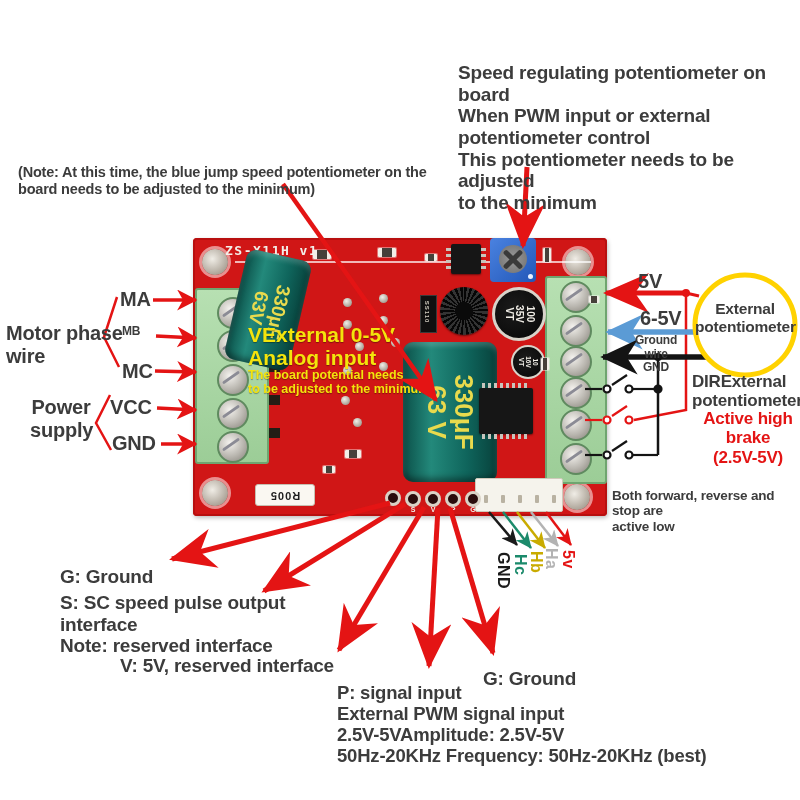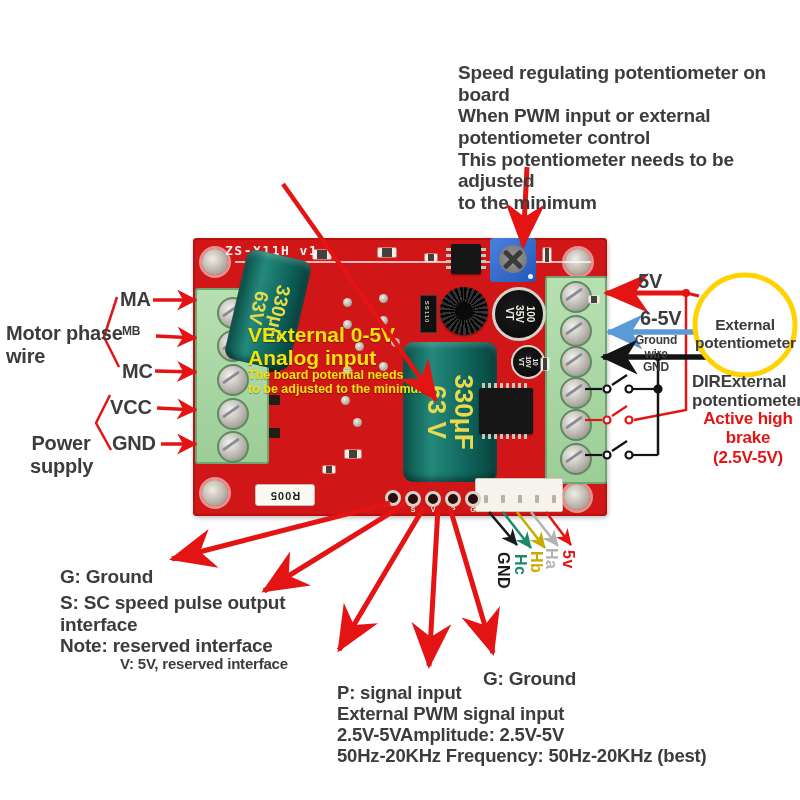--- a/index.html
+++ b/index.html
@@ -314,53 +314,57 @@
       <line x1="489" y1="512" x2="517" y2="545" stroke="#1a1a1a" marker-end="url(#wk)"></line>
       <line x1="503" y1="512" x2="531" y2="548" stroke="#1b8a6b" marker-end="url(#wt)"></line>
       <line x1="517" y1="512" x2="545" y2="548" stroke="#c9ab00" marker-end="url(#wy)"></line>
       <line x1="531" y1="512" x2="558" y2="546" stroke="#b3b3b3" marker-end="url(#wg)"></line>
       <line x1="546" y1="512" x2="571" y2="545" stroke="#e41414" marker-end="url(#wr)"></line>
     </g>
   </svg>
 
   <div class="abs label-layer" style="left:0;top:0;width:800px;height:800px;">
 
+    <div class="abs txt" style="left:18px;top:164px;font-size:14.5px;">(Note: At this time, the blue jump speed potentiometer on the
+board needs to be adjusted to the minimum)</div>
 
     <div class="abs txt" style="left:458px;top:62px;font-size:19px;">Speed regulating potentiometer on board
 When PWM input or external
 potentiometer control
 This potentiometer needs to be adjusted
 to the minimum</div>
 
     <div class="abs txt" style="left:6px;top:322px;font-size:20px;">Motor phase
 wire</div>
     <div class="abs txt" style="left:120px;top:288px;font-size:20px;">MA</div>
     <div class="abs txt" style="left:122px;top:325px;font-size:12px;">MB</div>
     <div class="abs txt" style="left:122px;top:360px;font-size:20px;">MC</div>
-    <div class="abs txt ctr" style="left:30px;top:396px;width:62px;font-size:20px;margin-top:36px;">Power
+    <div class="abs txt ctr" style="left:30px;top:396px;width:62px;font-size:20px;">Power
 supply</div>
     <div class="abs txt" style="left:110px;top:396px;font-size:20px;">VCC</div>
     <div class="abs txt" style="left:112px;top:432px;font-size:20px;">GND</div>
 
     <div class="abs txt" style="left:638px;top:270px;font-size:20px;">5V</div>
     <div class="abs txt" style="left:640px;top:307px;font-size:20px;">6-5V</div>
     <div class="abs txt ctr" style="left:624px;top:334px;width:64px;font-size:12px;">Ground wire
 GND</div>
-    <div class="abs txt ctr" style="left:695px;top:300px;width:100px;font-size:15.5px;margin-top:16px;">External
+    <div class="abs txt ctr" style="left:695px;top:300px;width:100px;font-size:15.5px;">External
 potentiometer</div>
     <div class="abs txt" style="left:692px;top:372px;font-size:17px;">DIRExternal
 potentiometer</div>
     <div class="abs txt red ctr" style="left:688px;top:409px;width:120px;font-size:17px;">Active high brake
 (2.5V-5V)</div>
+    <div class="abs txt" style="left:612px;top:488px;font-size:13.5px;">Both forward, reverse and stop are
+active low</div>
 
     <div class="abs txt" style="left:60px;top:566px;font-size:19px;">G: Ground</div>
     <div class="abs txt" style="left:60px;top:592px;font-size:19px;">S: SC speed pulse output
 interface
 Note: reserved interface</div>
-    <div class="abs txt" style="left:120px;top:655px;font-size:15px;">V: 5V, reserved interface</div>
+    <div class="abs txt" style="left:120px;top:655px;font-size:19px;">V: 5V, reserved interface</div>
 
     <div class="abs txt" style="left:483px;top:668px;font-size:19px;">G: Ground</div>
     <div class="abs txt" style="left:337px;top:682px;font-size:18.5px;">P: signal input
 External PWM signal input
 2.5V-5VAmplitude: 2.5V-5V
 50Hz-20KHz Frequency: 50Hz-20KHz (best)</div>
 
     <div class="wl wl-gnd" style="left:512px;top:552px;">GND</div>
     <div class="wl wl-hc" style="left:529px;top:554px;">Hc</div>
     <div class="wl wl-hb" style="left:545px;top:551px;">Hb</div>

